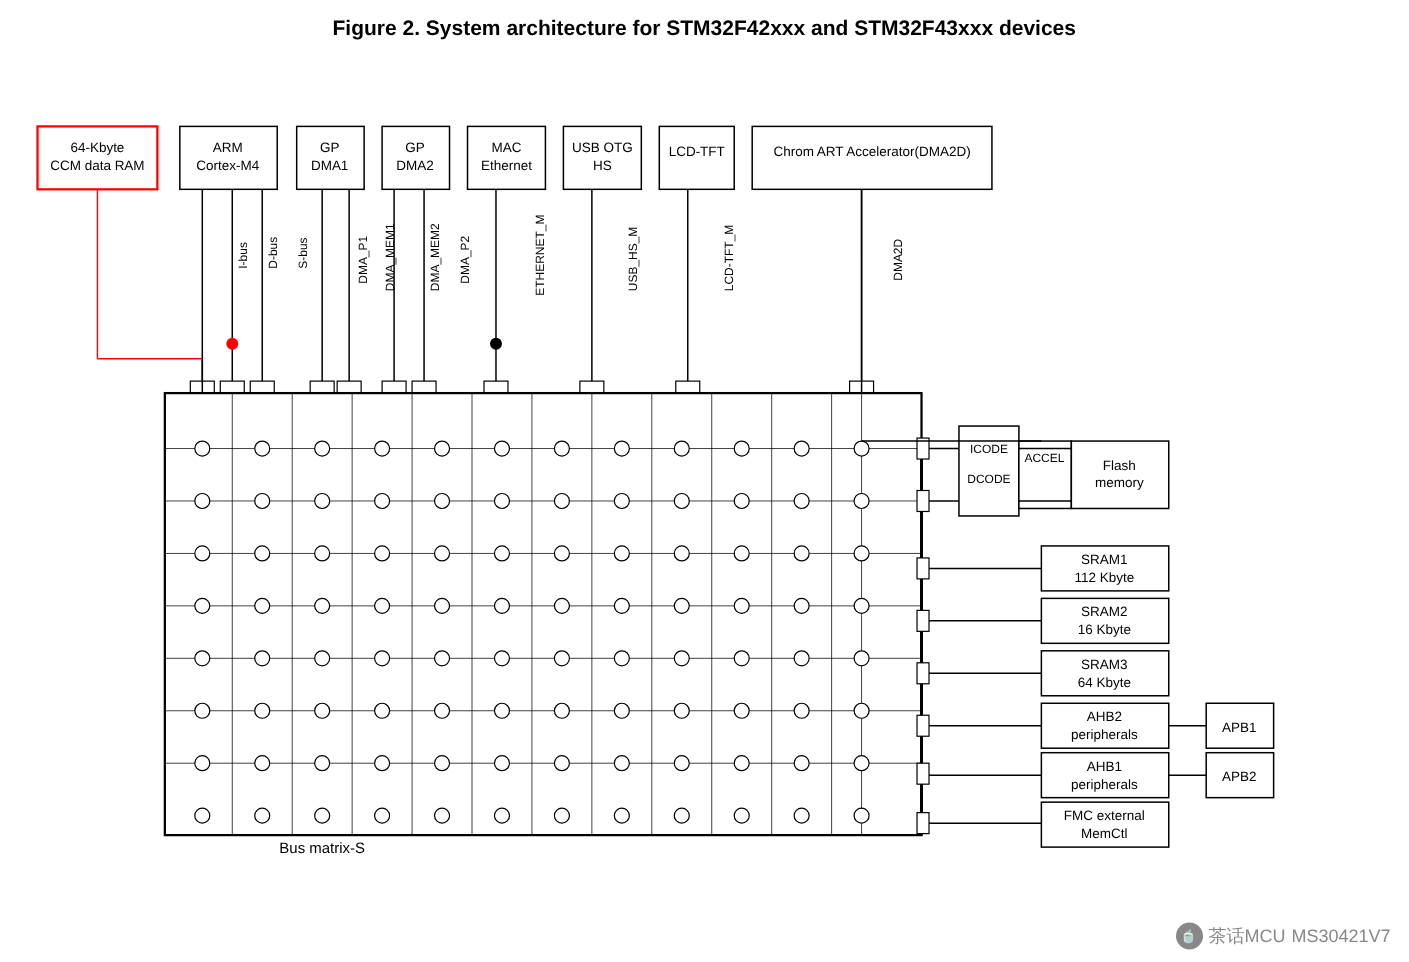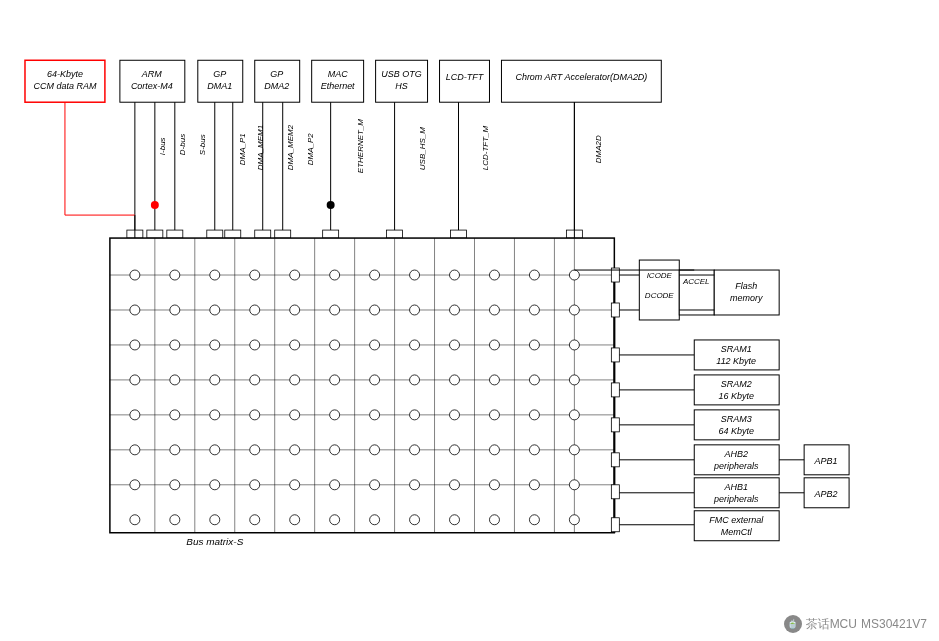--- a/index.html
+++ b/index.html
@@ -21,21 +21,20 @@
     .figure-title {
       text-align: center;
       font-size: 14px;
       font-weight: bold;
       margin-bottom: 8px;
     }
     .diagram-area {
       position: relative;
       width: 100%;
       height: 580px;
-      font-style: italic;
     }
     svg {
       width: 100%;
       height: 100%;
     }
     .watermark {
       position: absolute;
       bottom: 8px;
       right: 12px;
       font-size: 12px;
@@ -53,20 +52,21 @@
       align-items: center;
       justify-content: center;
       color: #fff;
       font-size: 9px;
     }
   </style>
 </head>
 <body>
 
 <div class="page-container">
+  <div class="figure-title">Figure 2. System architecture for STM32F42xxx and STM32F43xxx devices</div>
   <div class="diagram-area">
     <svg viewBox="0 0 910 570" xmlns="http://www.w3.org/2000/svg">
 
       <defs>
         <style>
           text { font-family: Arial, sans-serif; }
           .label-sm { font-size: 9px; }
           .label-md { font-size: 10px; }
           .label-lg { font-size: 11px; }
           .rotated { writing-mode: tb; }

